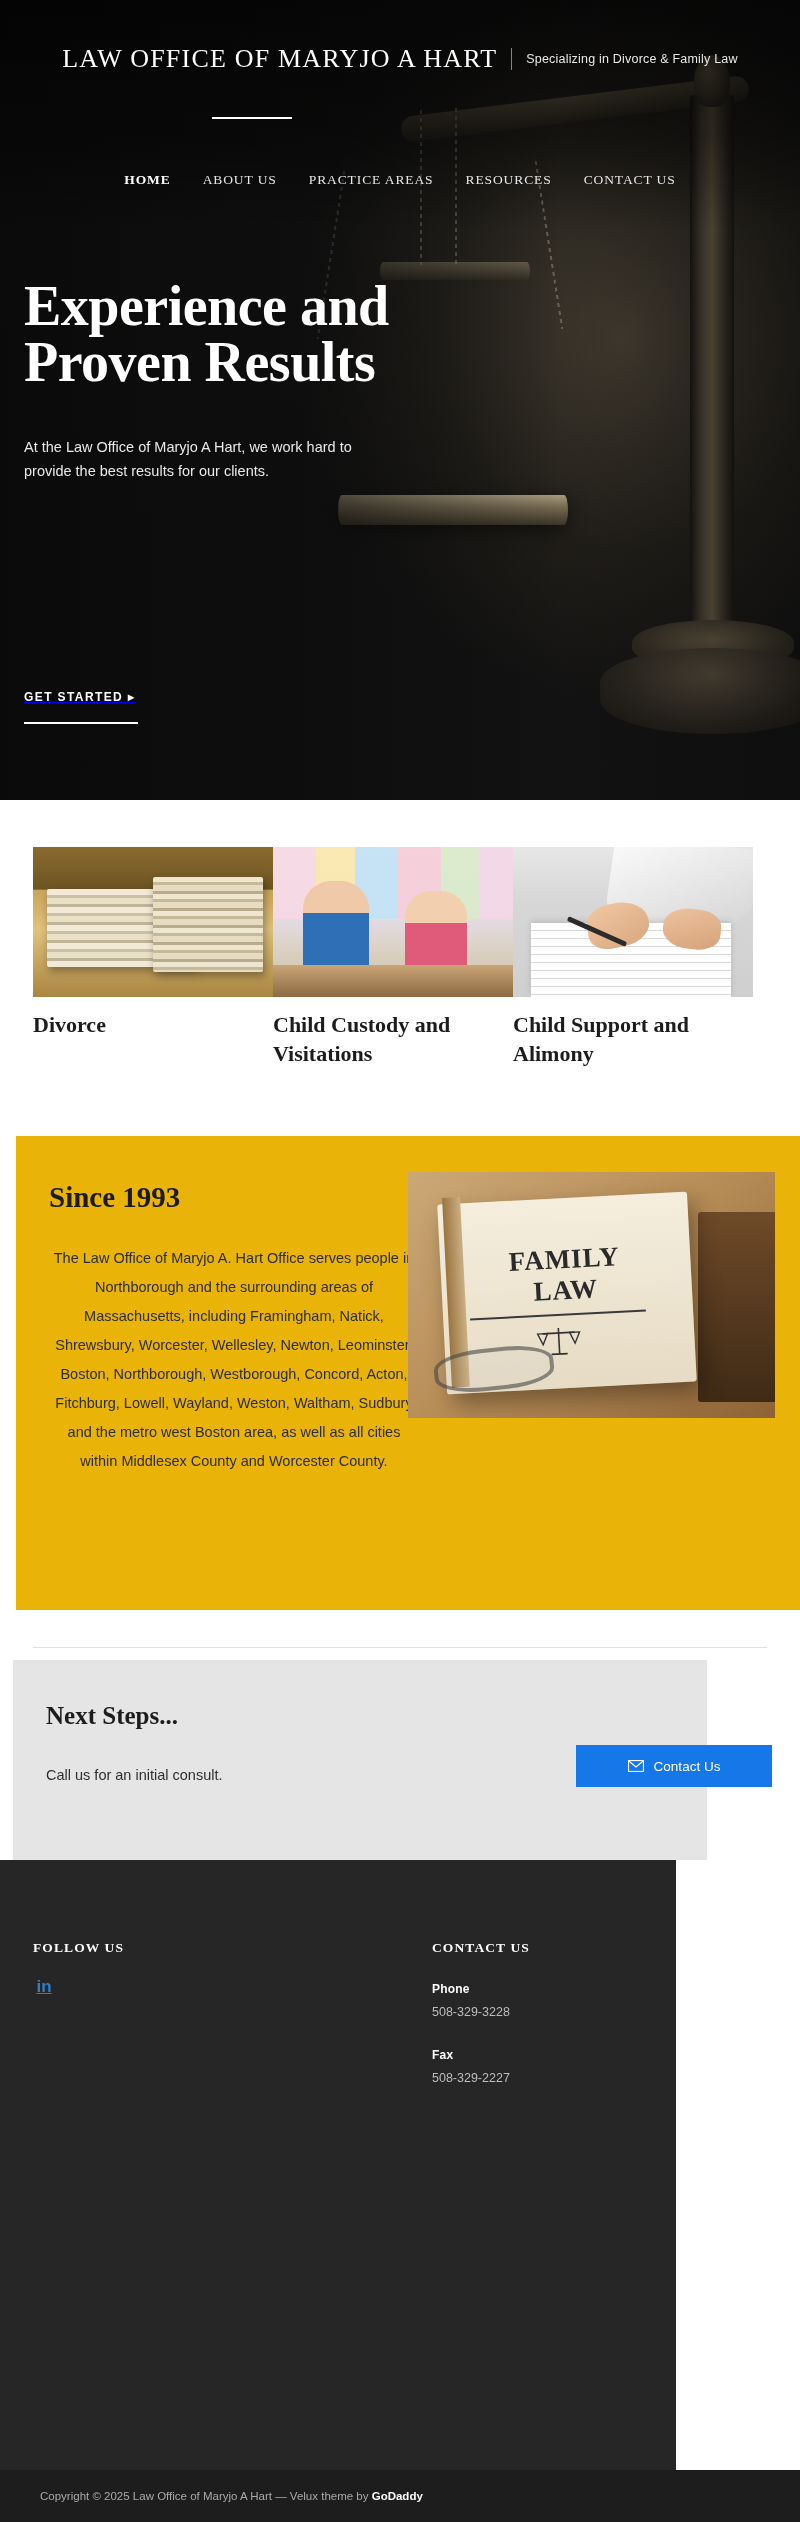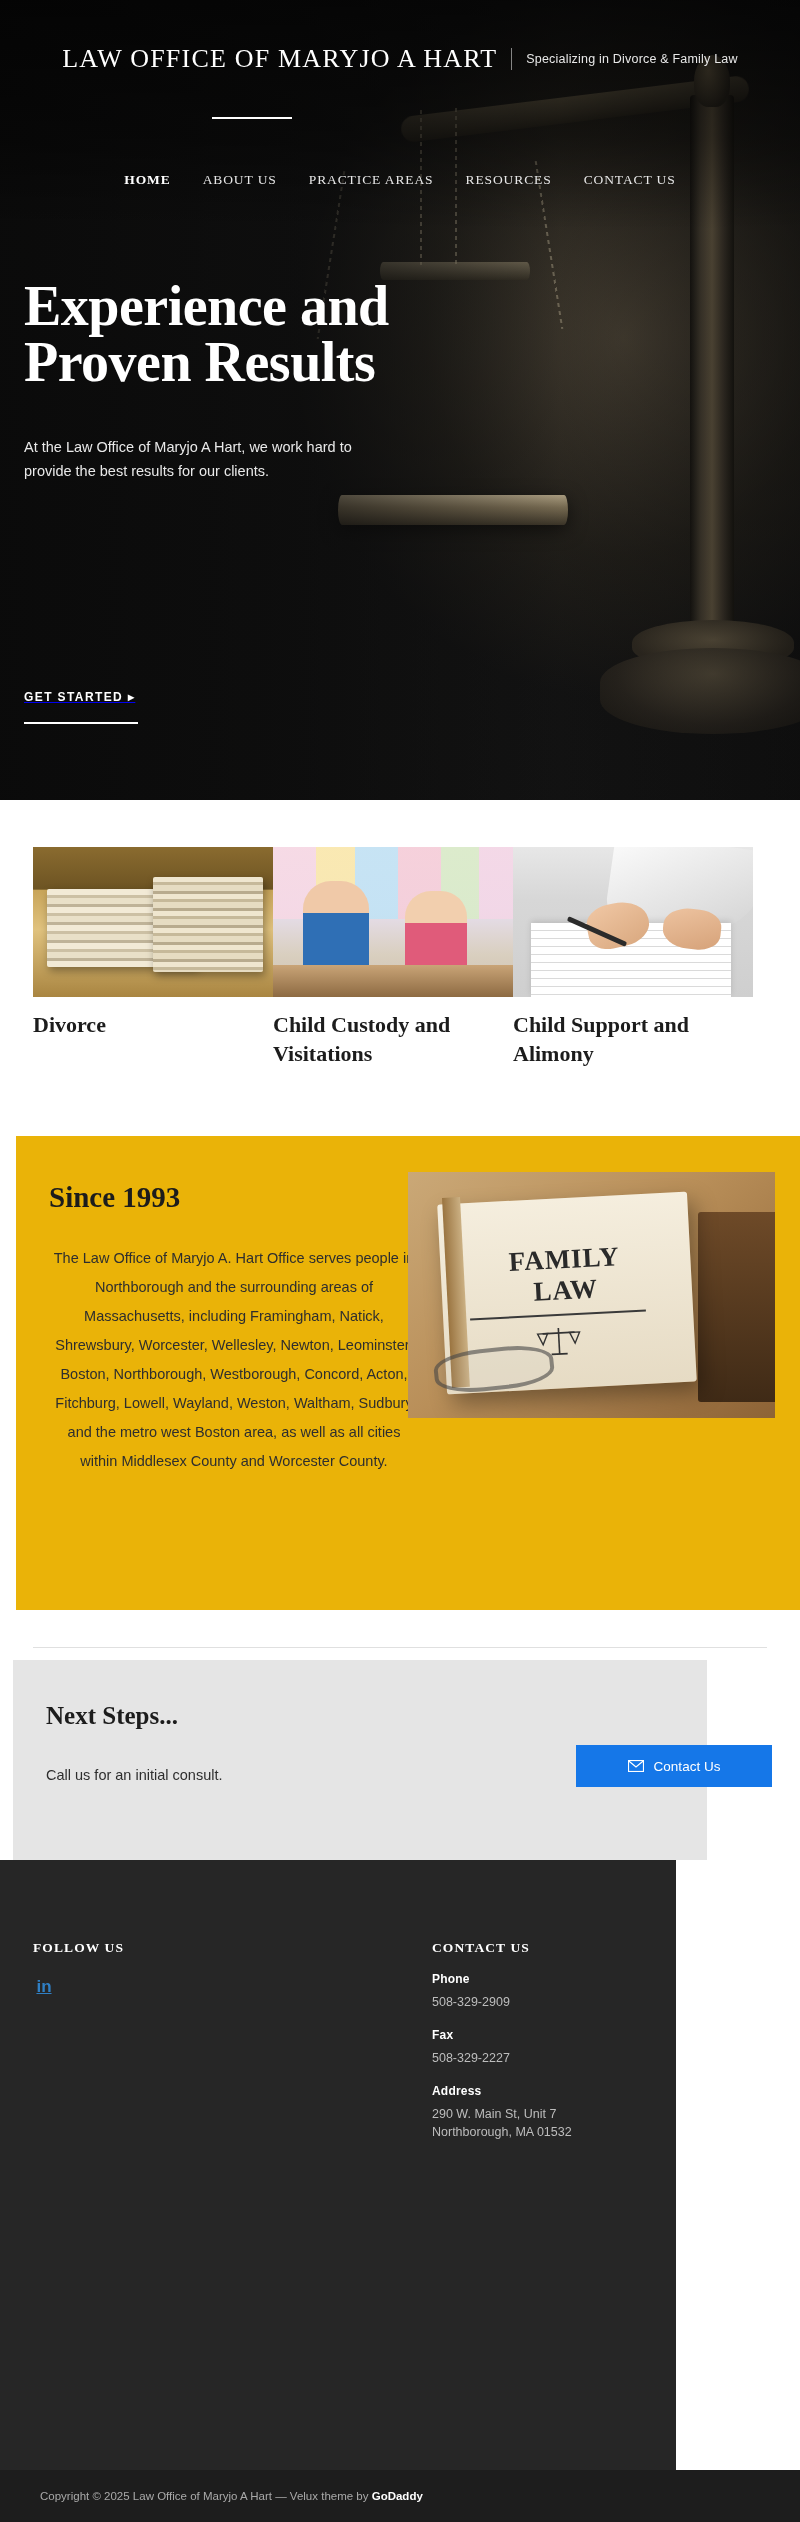--- a/index.html
+++ b/index.html
@@ -359,21 +359,21 @@
   .foot-col-left { position: absolute; left: 33px; top: 80px; }
   .foot-col-right { position: absolute; left: 432px; top: 80px; width: 300px; }
   .li-icon {
     margin-top: 20px;
     width: 22px; height: 22px;
     font-family: "Liberation Sans", sans-serif;
     font-weight: bold; font-size: 17px;
     color: #2f7fc4;
     display: flex; align-items: center; justify-content: center;
   }
-  .foot-block { margin-top: 16px; }
+  .foot-block { margin-top: 26px; }
   .foot-label { font-size: 12px; font-weight: bold; color: #ffffff; letter-spacing: 0.2px; }
   .foot-val { font-size: 12.5px; color: #bdbdbd; margin-top: 7px; line-height: 1.5; }
 
   .copyright {
     position: absolute; left: 0; top: 2470px; width: 800px; height: 52px;
     background: #1d1d1d;
     display: flex; align-items: center;
   }
   .copyright-text {
     margin-left: 40px; font-size: 11.5px; color: #a9a9a9;
@@ -511,33 +511,28 @@
     <div class="foot-col-left">
       <div class="foot-h">FOLLOW US</div>
       <a class="li-icon" href="#">in</a>
     </div>
 
     <div class="foot-col-right">
       <div class="foot-h">CONTACT US</div>
 
       <div class="foot-block">
         <div class="foot-label">Phone</div>
-        <div class="foot-val">508-329-2909</div>
+        <div class="foot-val">508-329-3228</div>
       </div>
 
       <div class="foot-block">
         <div class="foot-label">Fax</div>
         <div class="foot-val">508-329-2227</div>
       </div>
 
-      <div class="foot-block">
-        <div class="foot-label">Address</div>
-        <div class="foot-val" style="white-space: pre-line;">290 W. Main St, Unit 7
-Northborough, MA 01532</div>
-      </div>
     </div>
   </footer>
 
   <div class="copyright">
     <div class="copyright-text">
       <span>Copyright © 2025 Law Office of Maryjo A Hart — Velux theme by </span><b>GoDaddy</b>
     </div>
   </div>
 
 </div>

